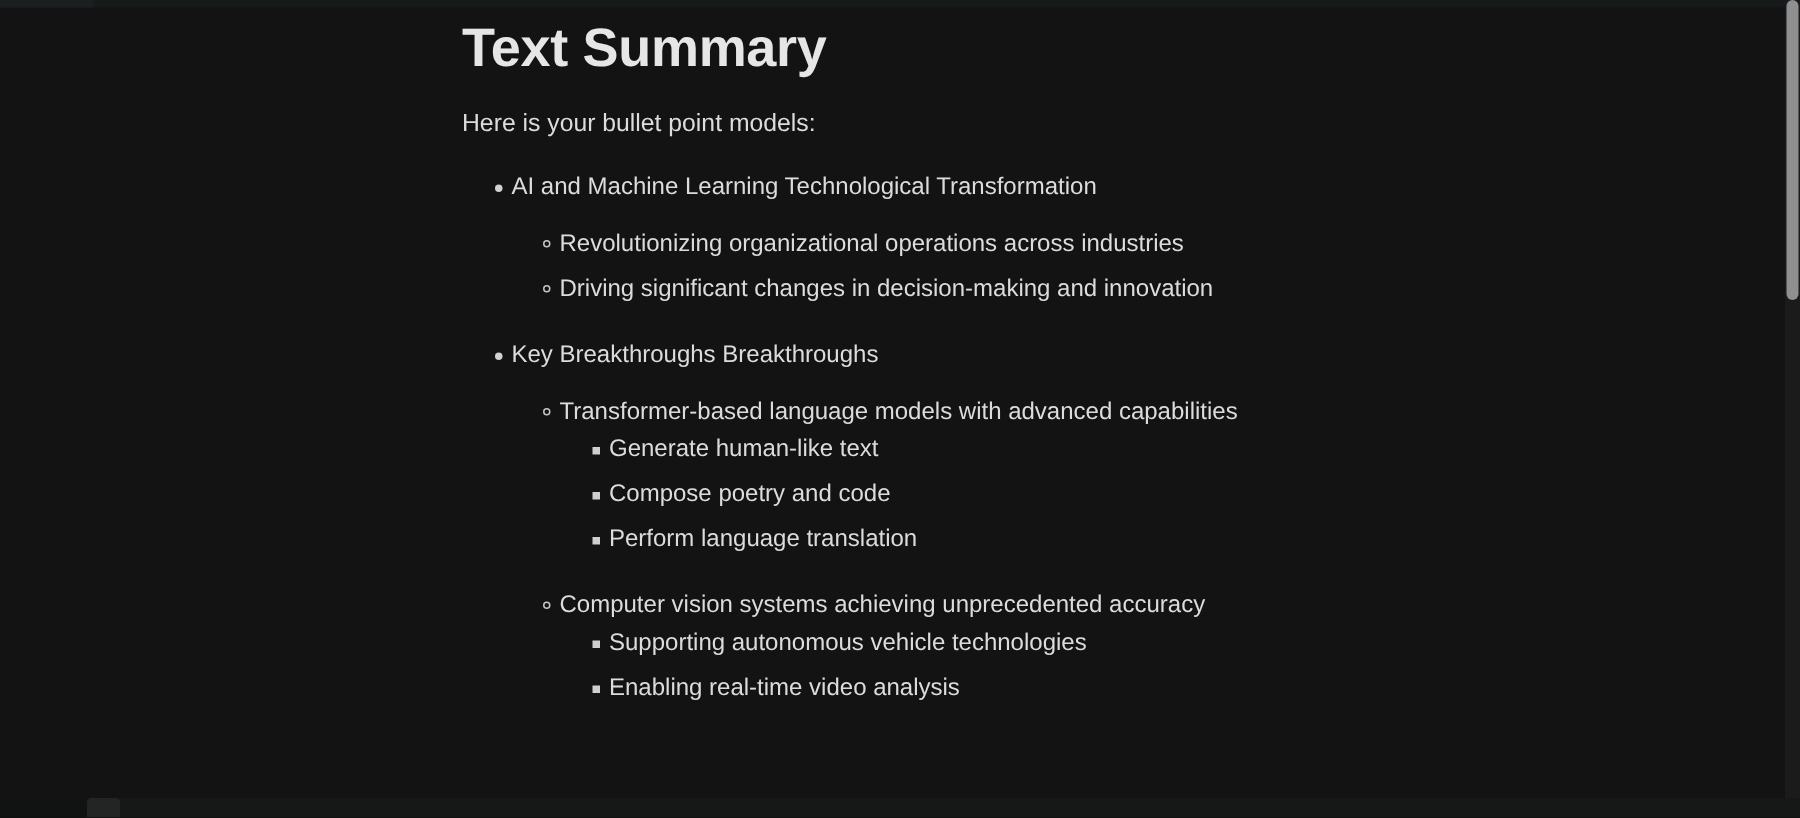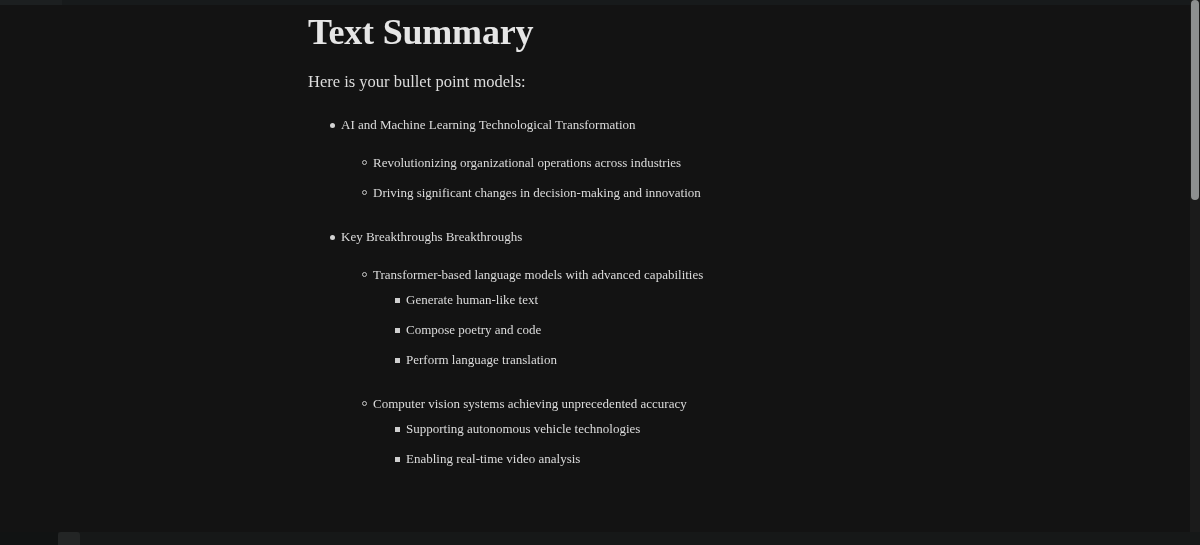--- a/index.html
+++ b/index.html
@@ -16,21 +16,20 @@
     -webkit-font-smoothing: antialiased;
   }
 
   
   .viewport {
     position: relative;
     width: 1200px;
     height: 545px;
     background: #131313;
     overflow: hidden;
-    font-family: Liberation Serif, serif;
   }
 
   
   .chrome-strip-top {
     position: absolute;
     left: 0; top: 0;
     width: 1200px; height: 5px;
     background: #171a1b;
   }
   .chrome-strip-top-left {
@@ -86,21 +85,21 @@
 
   
   ul.level-1 {
     list-style: none;
     margin-top: 21px;
   }
 
   li.bullet-item {
     position: relative;
     color: #dcdcdc;
-    font-size: 13px;
+    font-size: 16px;
     line-height: 22px;
   }
 
   
   .level-1 > li.bullet-item {
     padding-left: 33px;
     margin-bottom: 0;
   }
   .level-1 > li.bullet-item > .marker {
     position: absolute;

